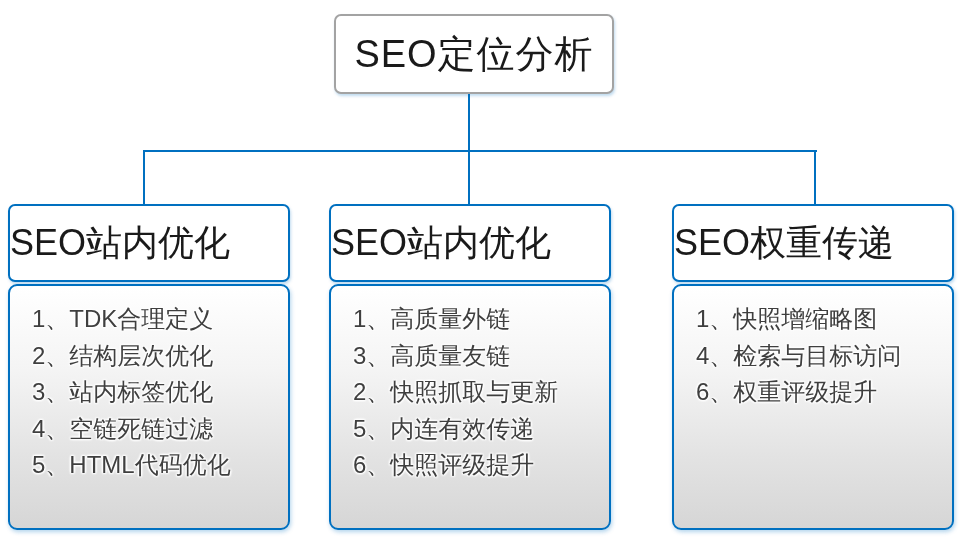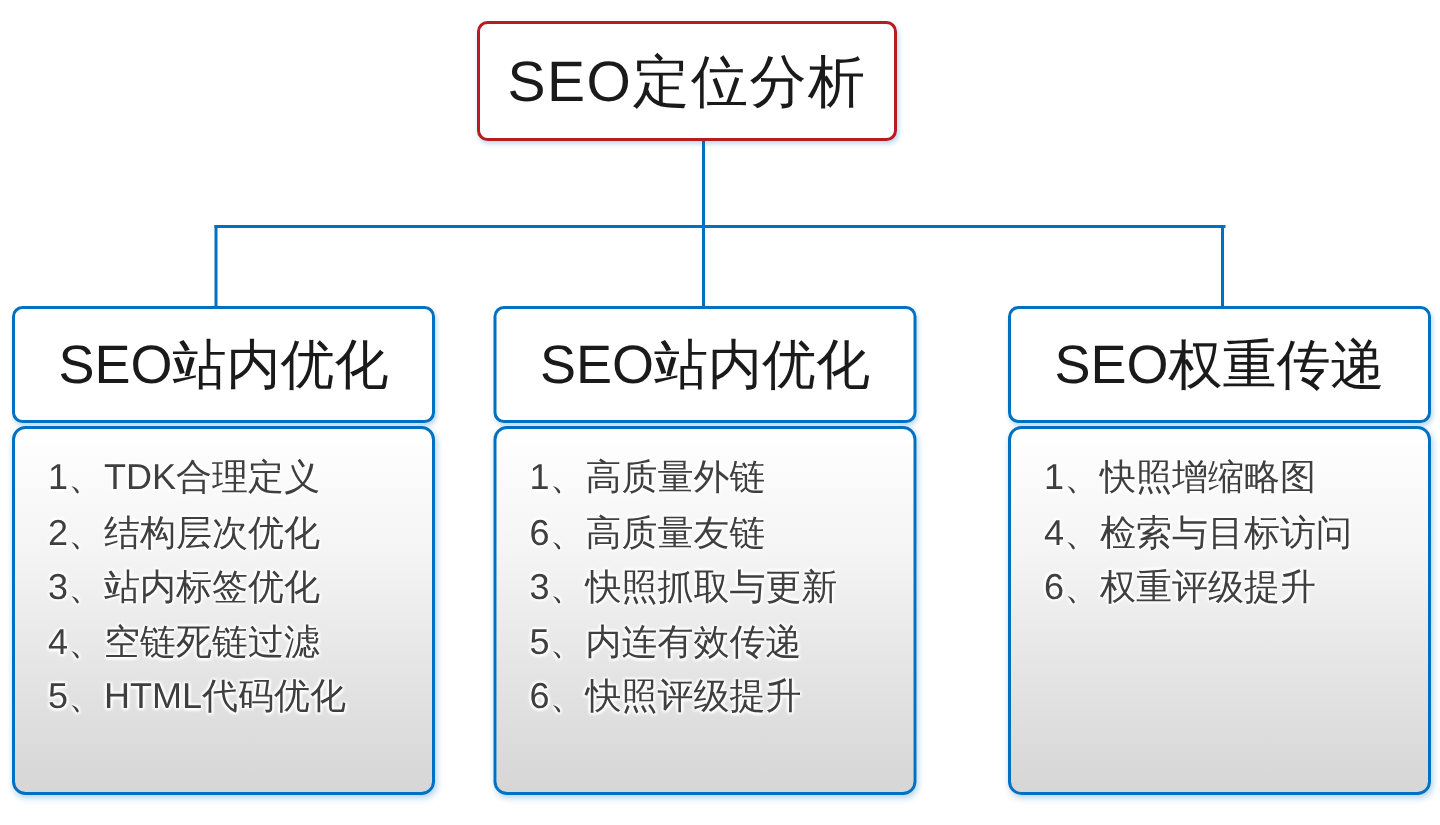--- a/index.html
+++ b/index.html
@@ -3,22 +3,22 @@
 <meta charset="utf-8">
 <style>
   * { margin: 0; padding: 0; box-sizing: border-box; }
   html, body { width: 960px; height: 550px; background: #ffffff; overflow: hidden; }
   body { font-family: "Liberation Sans", "DejaVu Sans", sans-serif; position: relative; }
 
   .canvas { position: absolute; left: 0; top: 0; width: 960px; height: 550px; }
 
   
   .root-box {
-    position: absolute; left: 318px; top: 14px; width: 280px; height: 80px;
-    background: #ffffff; border: 2px solid #b91c1c; border-radius: 7px;
+    position: absolute; left: 334px; top: 14px; width: 280px; height: 80px;
+    background: #ffffff; border: 2px solid #a3a3a3; border-radius: 7px;
     display: flex; align-items: center; justify-content: center;
     box-shadow: 1px 2px 3px rgba(0,112,192,0.25);
   }
   .root-box .title {
     font-size: 38px; color: #1a1a1a; letter-spacing: 1px; white-space: nowrap;
   }
 
   
   .line { position: absolute; background: #0070C0; }
   .line.v { width: 2px; }
@@ -26,21 +26,21 @@
 
   
   .column { position: absolute; width: 282px; }
   .col-1 { left: 8px; }
   .col-2 { left: 329px; }
   .col-3 { left: 672px; }
 
   .branch-header {
     position: absolute; left: 0; top: 204px; width: 282px; height: 78px;
     background: #ffffff; border: 2px solid #0070C0; border-radius: 7px;
-    display: flex; align-items: center; justify-content: center;
+    display: flex; align-items: center; 
     box-shadow: 1px 2px 3px rgba(0,112,192,0.25);
   }
   .branch-header .title {
     font-size: 36px; color: #1a1a1a; white-space: nowrap;
   }
 
   .branch-body {
     position: absolute; left: 0; top: 284px; width: 282px; height: 246px;
     border: 2px solid #0070C0; border-radius: 9px;
     background: linear-gradient(180deg, #ffffff 0%, #f4f4f4 35%, #e3e3e3 70%, #d6d6d6 100%);
@@ -85,22 +85,22 @@
     </div>
   </div>
 
   <div class="column col-2">
     <div class="branch-header">
       <span class="title">SEO站内优化</span>
     </div>
     <div class="branch-body">
       <ul>
         <li>1、高质量外链</li>
-        <li>6、高质量友链</li>
-        <li>3、快照抓取与更新</li>
+        <li>3、高质量友链</li>
+        <li>2、快照抓取与更新</li>
         <li>5、内连有效传递</li>
         <li>6、快照评级提升</li>
       </ul>
     </div>
   </div>
 
   <div class="column col-3">
     <div class="branch-header">
       <span class="title">SEO权重传递</span>
     </div>

